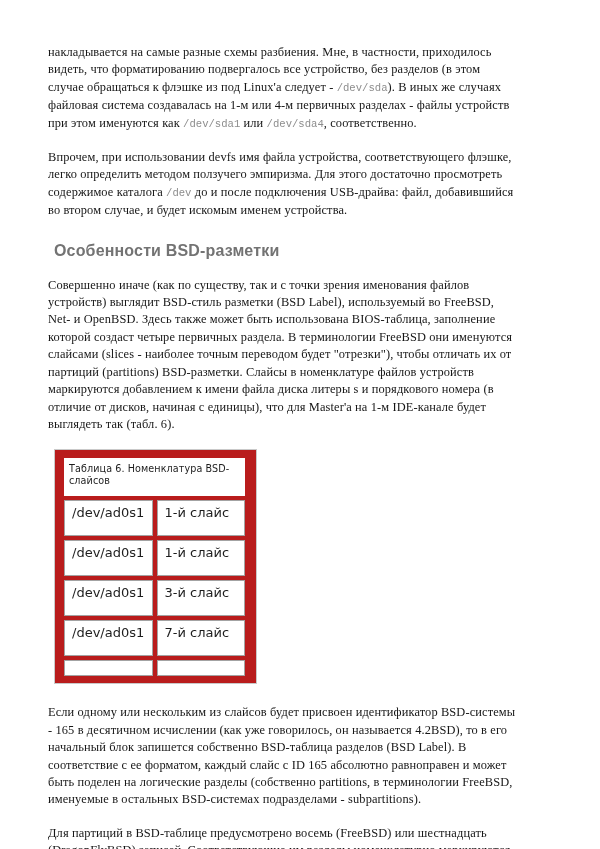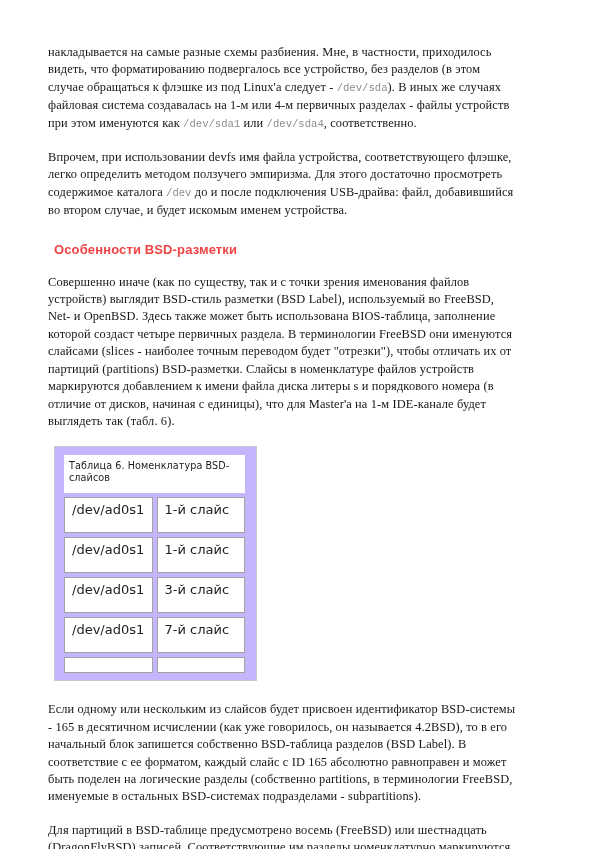--- a/index.html
+++ b/index.html
@@ -38,32 +38,32 @@
     font-size: 10.6px;
     color: #8d8d8d;
     letter-spacing: 0;
   }
   .ital {
   }
 
   h2.section-heading {
     margin: 22px 0 17px 6px;
     font-family: "Liberation Sans", "DejaVu Sans", sans-serif;
-    font-size: 13px;
+    font-size: 16px;
     font-weight: bold;
-    color: #ef4444;
+    color: #737373;
     letter-spacing: 0.01em;
   }
 
   
   .table-wrap {
     margin: 8px 0 20px 6px;
     width: 203px;
     border: 1px solid #c9c9c9;
-    background: #c4b5fd;
+    background: #b91c1c;
     box-sizing: border-box;
     padding: 4px 7px 3px 5px;
     font-family: "DejaVu Sans", "Liberation Sans", sans-serif;
   }
   .tbl {
     width: 100%;
     border-collapse: separate;
     border-spacing: 4px 4px;
     table-layout: fixed;
   }

